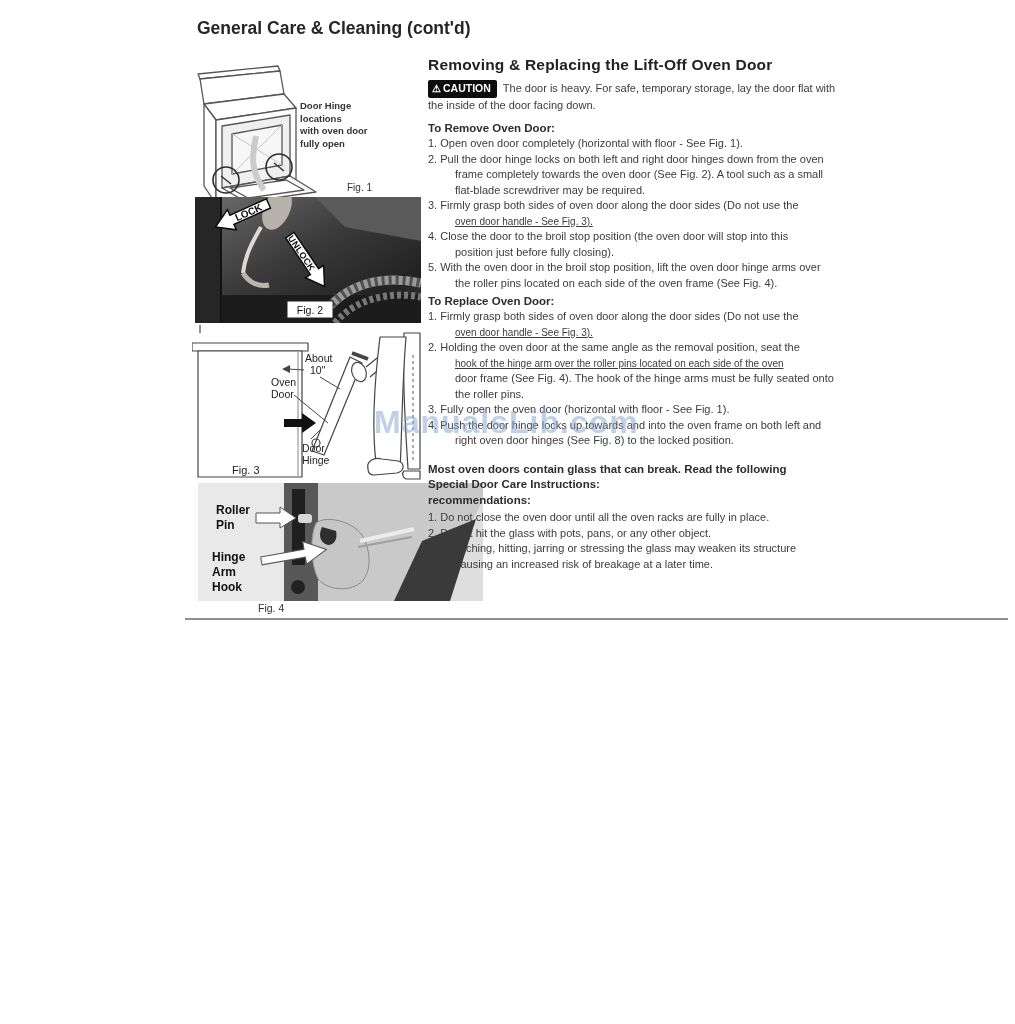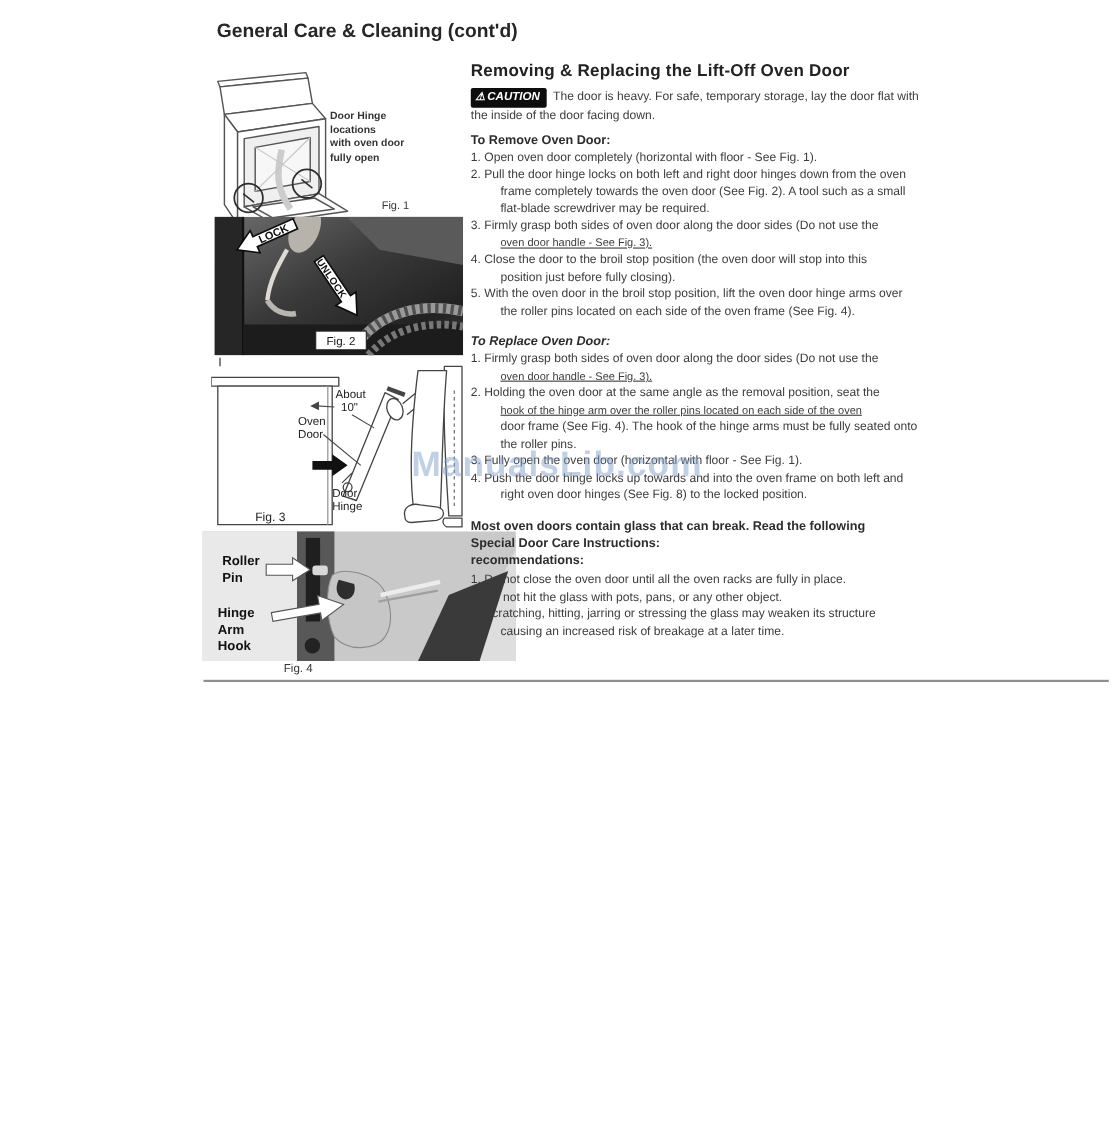--- a/index.html
+++ b/index.html
@@ -6,37 +6,37 @@
   .page{position:relative;width:1015px;height:1024px;background:#ffffff;
         font-family:"Liberation Sans",sans-serif;overflow:hidden;}
   .wm{position:absolute;left:374px;top:404px;z-index:6;font-size:32px;font-weight:bold;
       letter-spacing:1px;color:rgba(128,162,207,0.50);pointer-events:none;}
   .title{position:absolute;left:197px;top:18px;z-index:2;font-size:17.5px;font-weight:bold;color:#262626;}
   
   .col{position:absolute;left:428px;top:56px;width:460px;z-index:2;}
   .h2{font-size:15.5px;font-weight:bold;color:#222;margin:0 0 6px 0;letter-spacing:.2px;}
   .caution-row{font-size:11px;color:#3c3c3c;line-height:15.5px;white-space:nowrap;}
   .badge{display:inline-block;background:#0d0d0d;color:#fff;font-weight:bold;font-size:10.5px;
-         padding:1px 6px 1px 4px;border-radius:2px;margin-right:6px;font-style:italic;}
+         padding:1px 6px 1px 4px;border-radius:2px;margin-right:6px;}
   .badge .tri{font-size:10px;margin-right:2px;}
   .sec-h{font-size:11.5px;font-weight:bold;color:#2d2d2d;margin:9px 0 2px 0;}
-  .sec-h.gap{margin-top:14px;font-style:italic;}
+  .sec-h.gap{margin-top:4px;}
   .sec-h3{font-size:11.5px;font-weight:bold;color:#2d2d2d;line-height:15.5px;margin:13px 0 2px 0;}
   .lines{font-size:11px;color:#3c3c3c;line-height:15.5px;white-space:nowrap;}
   .lines .ln.ind{padding-left:27px;}
   .lines .ln.sm{font-size:10px;text-decoration:underline;}
   
   .fig{position:absolute;z-index:2;}
   .fig1{left:192px;top:64px;width:230px;height:142px;}
   .fig1-label{position:absolute;left:108px;top:36px;width:95px;font-size:9.5px;font-weight:bold;
               color:#333;line-height:12.5px;}
   .fig1-cap{position:absolute;left:155px;top:118px;font-size:10px;color:#333;}
   .fig2{left:195px;top:197px;width:226px;height:126px;}
   .fig3{left:192px;top:325px;width:230px;height:156px;}
-  .fig4{left:184px;top:483px;width:285px;height:118px;}
+  .fig4{left:198px;top:483px;width:285px;height:118px;}
   .fig4-cap{position:absolute;left:258px;top:602px;z-index:2;font-size:10.5px;color:#333;}
   .rule{position:absolute;left:185px;top:618px;width:823px;height:0;border-top:2px solid #8f8f8f;z-index:2;}
   svg text{font-family:"Liberation Sans",sans-serif;}
 </style>
 </head>
 <body>
 
 <div class="page">
 
   <div class="title">General Care &amp; Cleaning (cont'd)</div>

